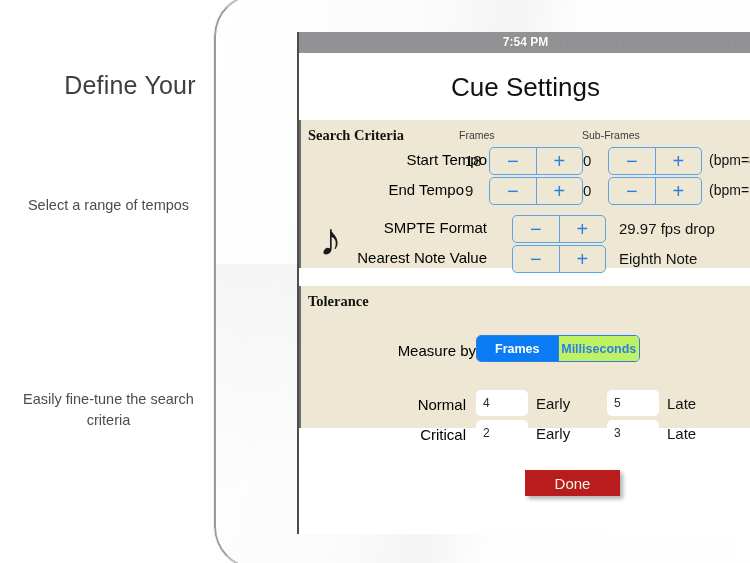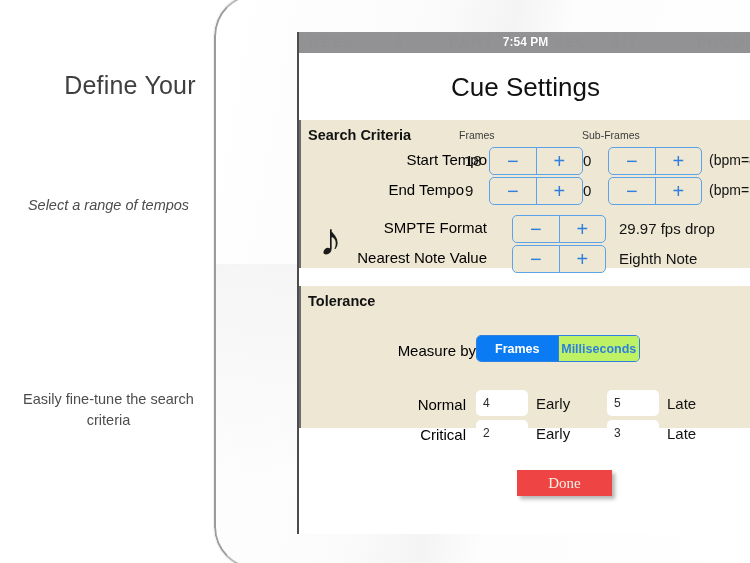--- a/index.html
+++ b/index.html
@@ -44,21 +44,21 @@
 
   .promo-line {
     position: absolute;
     left: 6px;
     width: 205px;
     font-size: 14.5px;
     line-height: 20.5px;
     color: #4d4d4d;
   }
 
-  .promo-line.l1 { top: 195px; font-style: italic; }
+  .promo-line.l1 { top: 195px; }
   .promo-line.l2 { top: 253px; }
   .promo-line.l3 { top: 389px; }
 
   .promo-line em { font-style: italic; }
 
   
   .device {
     position: absolute;
     left: 214px;
     top: -6px;
@@ -202,20 +202,21 @@
   #panel-search { top: 88px; height: 148px; }
   #panel-tolerance { top: 254px; height: 142px; }
 
   .panel-heading {
     position: absolute;
     left: 7px;
     top: 7px;
     font-size: 14.5px;
     font-weight: 700;
     color: #121212;
+    font-family: Liberation Serif, serif;
   }
 
   .col-caption {
     position: absolute;
     top: 9px;
     font-size: 10.5px;
     color: #3b3b3b;
   }
   .cap-frames { left: 158px; }
   .cap-subframes { left: 281px; }
@@ -364,32 +365,31 @@
     top: 3px;
     font-size: 15px;
     color: #131313;
   }
   .lab-early { left: 235px; }
   .lab-late  { left: 366px; }
 
   
   .done-button {
     position: absolute;
-    left: 218px;
+    left: 226px;
     top: 438px;
     width: 95px;
     height: 26px;
-    background: #ef4444;
+    background: #b91c1c;
     color: #f5f2e4;
     font-size: 15px;
     display: flex;
     align-items: center;
     justify-content: center;
     box-shadow: 3px 3px 4px rgba(0,0,0,0.30);
-    font-family: Liberation Serif, serif;
   }
 </style>
 </head>
 <body>
 
 <div id="root">
 
   <div class="promo">
     <div class="promo-title">
       <div>Define Your</div>

